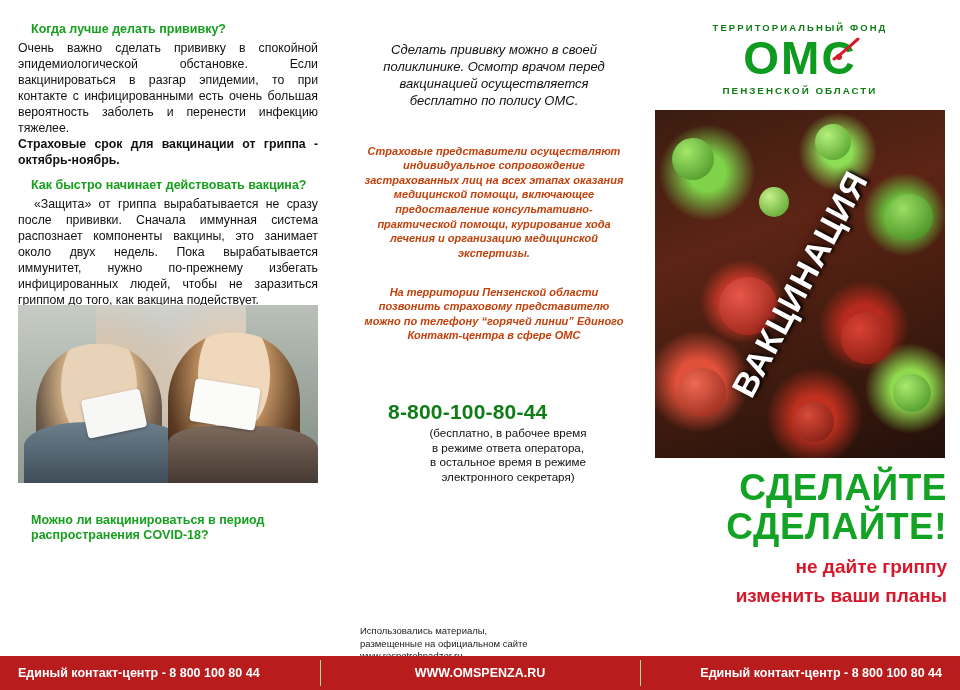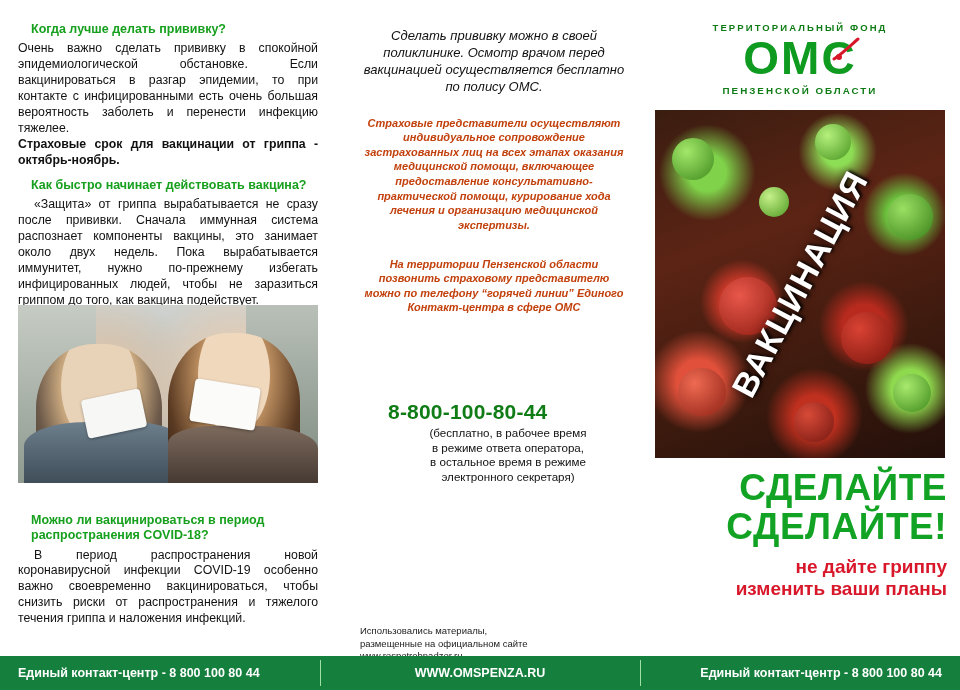--- a/index.html
+++ b/index.html
@@ -77,21 +77,21 @@
   
   .col-mid{
     position:absolute;left:360px;top:28px;width:268px;
     text-align:center;
   }
   .mid-italic{
     color:#111;
     font-style:italic;
     font-size:13px;
     line-height:1.30;
-    margin:0;
+    margin:14px;
   }
   .mid-bold{
     color:#c2410c;
     font-style:italic;
     font-weight:bold;
     font-size:11px;
     line-height:1.33;
     margin:4px;
   }
   .mid-gap{height:16px;}
@@ -157,21 +157,21 @@
   }
   .cta-line{
     color:#12a324;font-weight:bold;font-size:37px;line-height:1.06;letter-spacing:.5px;margin:0;
   }
   .cta-sub{
     color:#d8182a;font-weight:bold;font-size:19px;line-height:1.15;margin:10px 0 0 0;
   }
   
   .footer{
     position:absolute;left:0;bottom:0;width:960px;height:34px;
-    background:#15803d;color:#ffffff;
+    background:#b91c1c;color:#ffffff;
   }
   .footer .f-item{
     position:absolute;top:0;height:34px;line-height:34px;
     font-size:12.5px;font-weight:bold;white-space:nowrap;
   }
   .f-left{left:18px;}
   .f-mid{left:0;width:960px;text-align:center;}
   .f-right{right:18px;}
   .f-sep{position:absolute;top:4px;width:1px;height:26px;background:#9fe0a4;}
 </style>
@@ -202,21 +202,20 @@
     <div class="man"></div>
     <div class="man-shirt"></div>
     <div class="woman"></div>
     <div class="woman-shirt"></div>
     <div class="tissue1"></div>
     <div class="tissue2"></div>
   </div>
 
   <div class="col-left-bottom">
     <p class="h-green">Можно ли вакцинироваться в период распространения COVID-18?</p>
-    <p class="body-text" style="text-indent:16px;">В период распространения новой коронавирусной инфекции COVID-19 особенно важно своевременно вакцинироваться, чтобы снизить риски от распространения и тяжелого течения гриппа и наложения инфекций.</p>
   </div>
 
   <div class="col-mid">
     <p class="mid-italic">Сделать прививку можно в своей поликлинике. Осмотр врачом перед вакцинацией осуществляется бесплатно по полису ОМС.</p>
     <div class="mid-gap"></div>
     <p class="mid-bold">Страховые представители осуществляют индивидуальное сопровождение застрахованных лиц на всех этапах оказания медицинской помощи, включающее предоставление консультативно-практической помощи, курирование хода лечения и организацию медицинской экспертизы.</p>
     <div class="mid-gap"></div>
     <p class="mid-bold">На территории Пензенской области позвонить страховому представителю можно по телефону “горячей линии” Единого Контакт-центра в сфере ОМС</p>
   </div>
 
@@ -257,21 +256,21 @@
   </div>
 
   <div class="vert-title">
     <span>ВАКЦИНАЦИЯ</span>
   </div>
 
   <div class="cta">
     <p class="cta-line">СДЕЛАЙТЕ</p>
     <p class="cta-line">СДЕЛАЙТЕ!</p>
     <p class="cta-sub">не дайте гриппу</p>
-    <p class="cta-sub" style="margin-top:0;">изменить ваши планы</p>
+    <p class="cta-sub" style="margin-top:7px;">изменить ваши планы</p>
   </div>
 
   <div class="footer">
     <div class="f-item f-left">Единый контакт-центр - 8 800 100 80 44</div>
     <div class="f-item f-mid">WWW.OMSPENZA.RU</div>
     <div class="f-item f-right">Единый контакт-центр - 8 800 100 80 44</div>
     <div class="f-sep" style="left:320px;"></div>
     <div class="f-sep" style="left:640px;"></div>
   </div>
 

